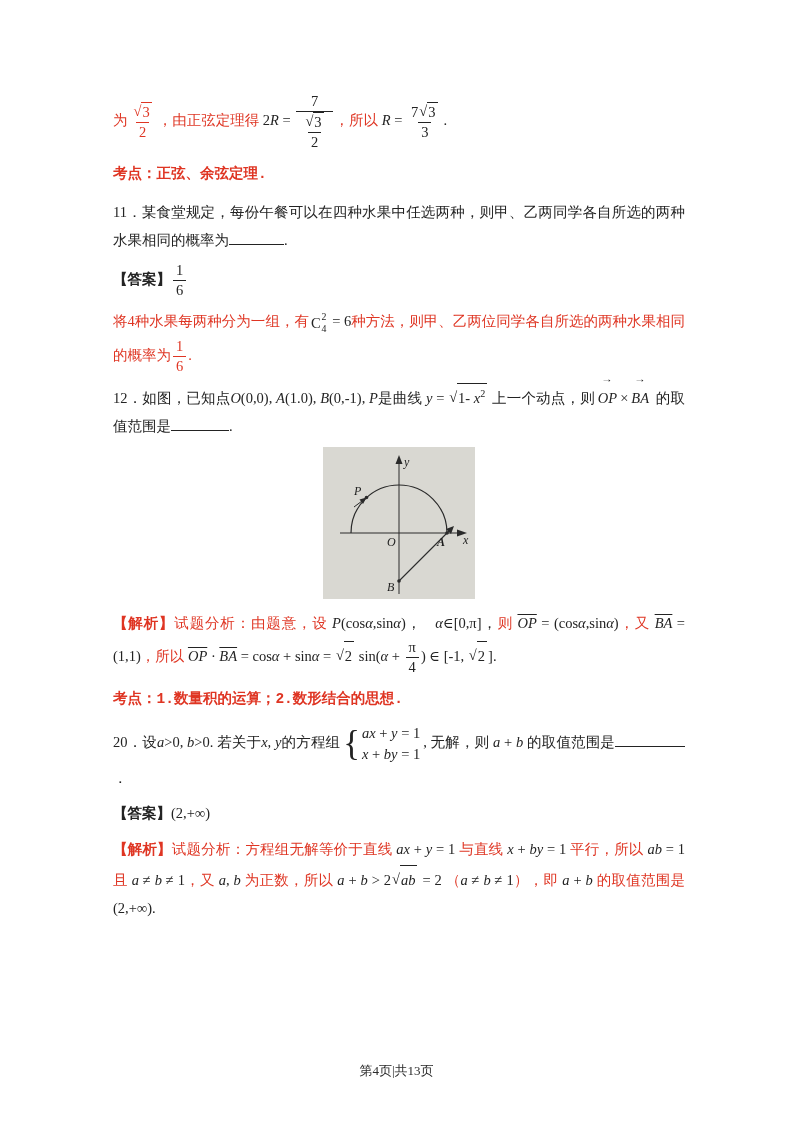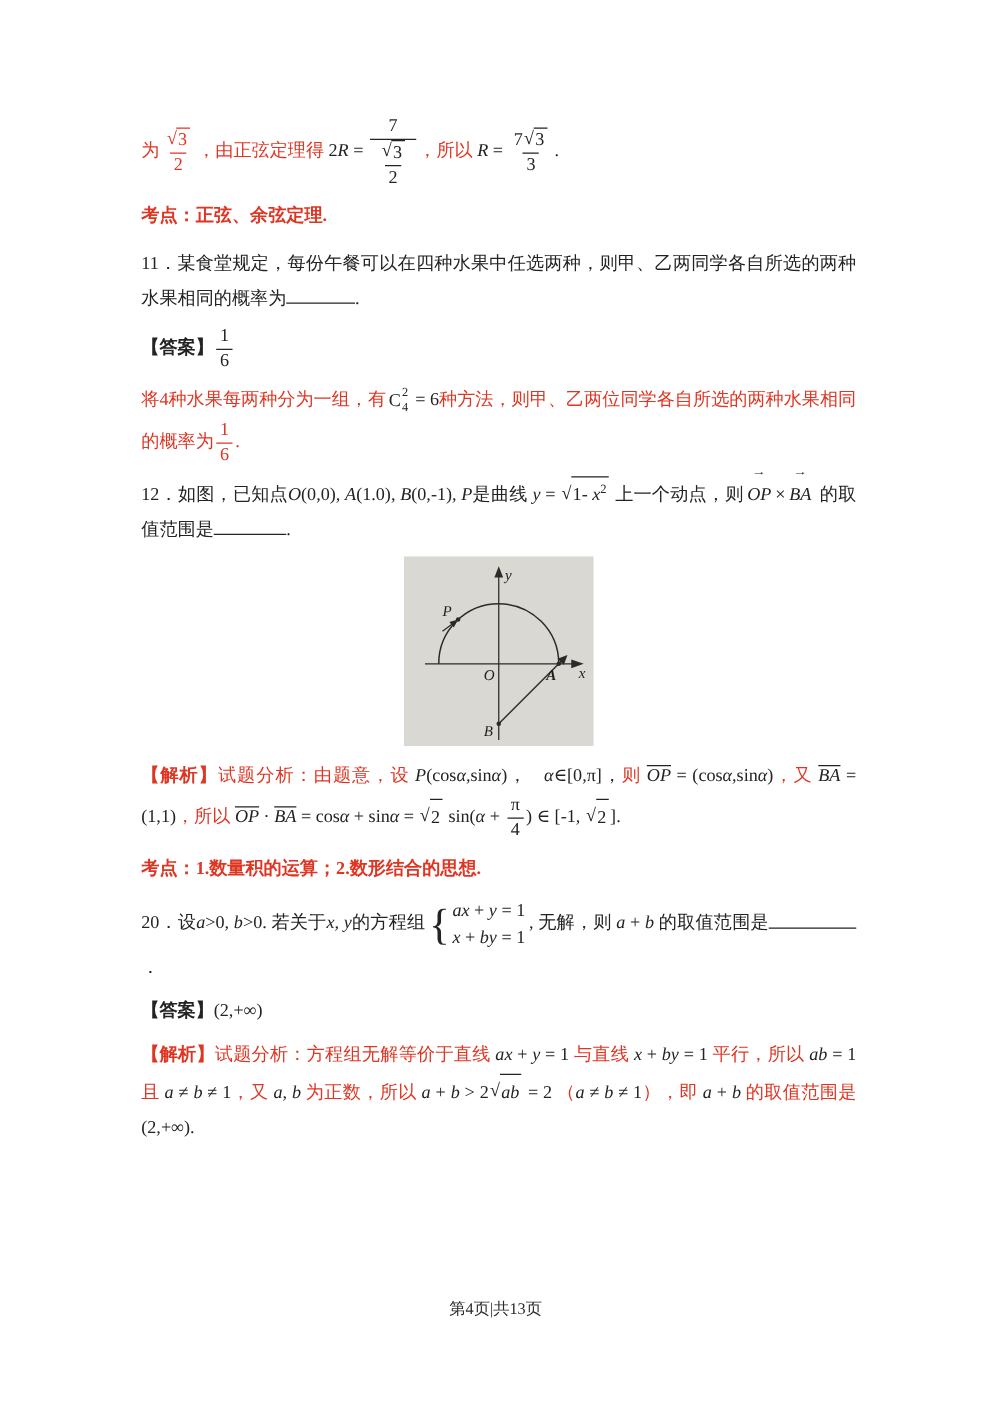--- a/index.html
+++ b/index.html
@@ -13,21 +13,21 @@
   }
   .page {
     position: relative;
     width: 793px; height: 1122px;
     overflow: hidden;
     padding: 92px 108px 0 113px;
   }
   p.line { margin: 0 0 7px 0; line-height: 1.95; text-align: justify; }
   p.kd { margin-bottom: 10px; }
   .red { color: var(--red, #e03424); }
-  .b { font-weight: bold; }
+  .b { font-weight: bold; font-family: Liberation Mono, monospace; }
   .it { font-style: italic; }
 
   
   .frac { display: inline-flex; flex-direction: column; align-items: center;
           vertical-align: middle; text-align: center; margin: 0 2px; line-height: 1.3; }
   .frac .num { display: block; padding: 0 3px; }
   .frac .den { display: block; border-top: 1px solid currentColor; padding: 0 3px; }
 
   
   .sqrt { display: inline-block; white-space: nowrap; margin: 0 1px; }
@@ -50,21 +50,21 @@
 
   .cases { display: inline-flex; align-items: center; vertical-align: middle; margin: 0 3px; }
   .cases .brace { font-size: 2.4em; line-height: 0.95; font-weight: normal; margin-right: 2px; }
   .cases .rows { display: inline-flex; flex-direction: column; line-height: 1.4; text-align: left; align-items: center; }
   .cases .crow { display: block; }
 
   .figure { width: 152px; margin: 4px auto 10px auto; }
   .figure svg { display: block; }
 
   .footer {
-    position: absolute; left: 0; right: 0; bottom: 66px;
+    position: absolute; left: 0; right: 0; bottom: 42px;
     text-align: center; font-size: 13px; color: #2b2b2b;
   }
 </style>
 </head>
 <body>
 
 <div class="page">
 
   <p class="line"><span class="red">为</span><span class="red frac">
         <span class="num"><span class="sqrt"><span class="rad">√</span><span class="radbody"><span>3</span></span></span></span>

